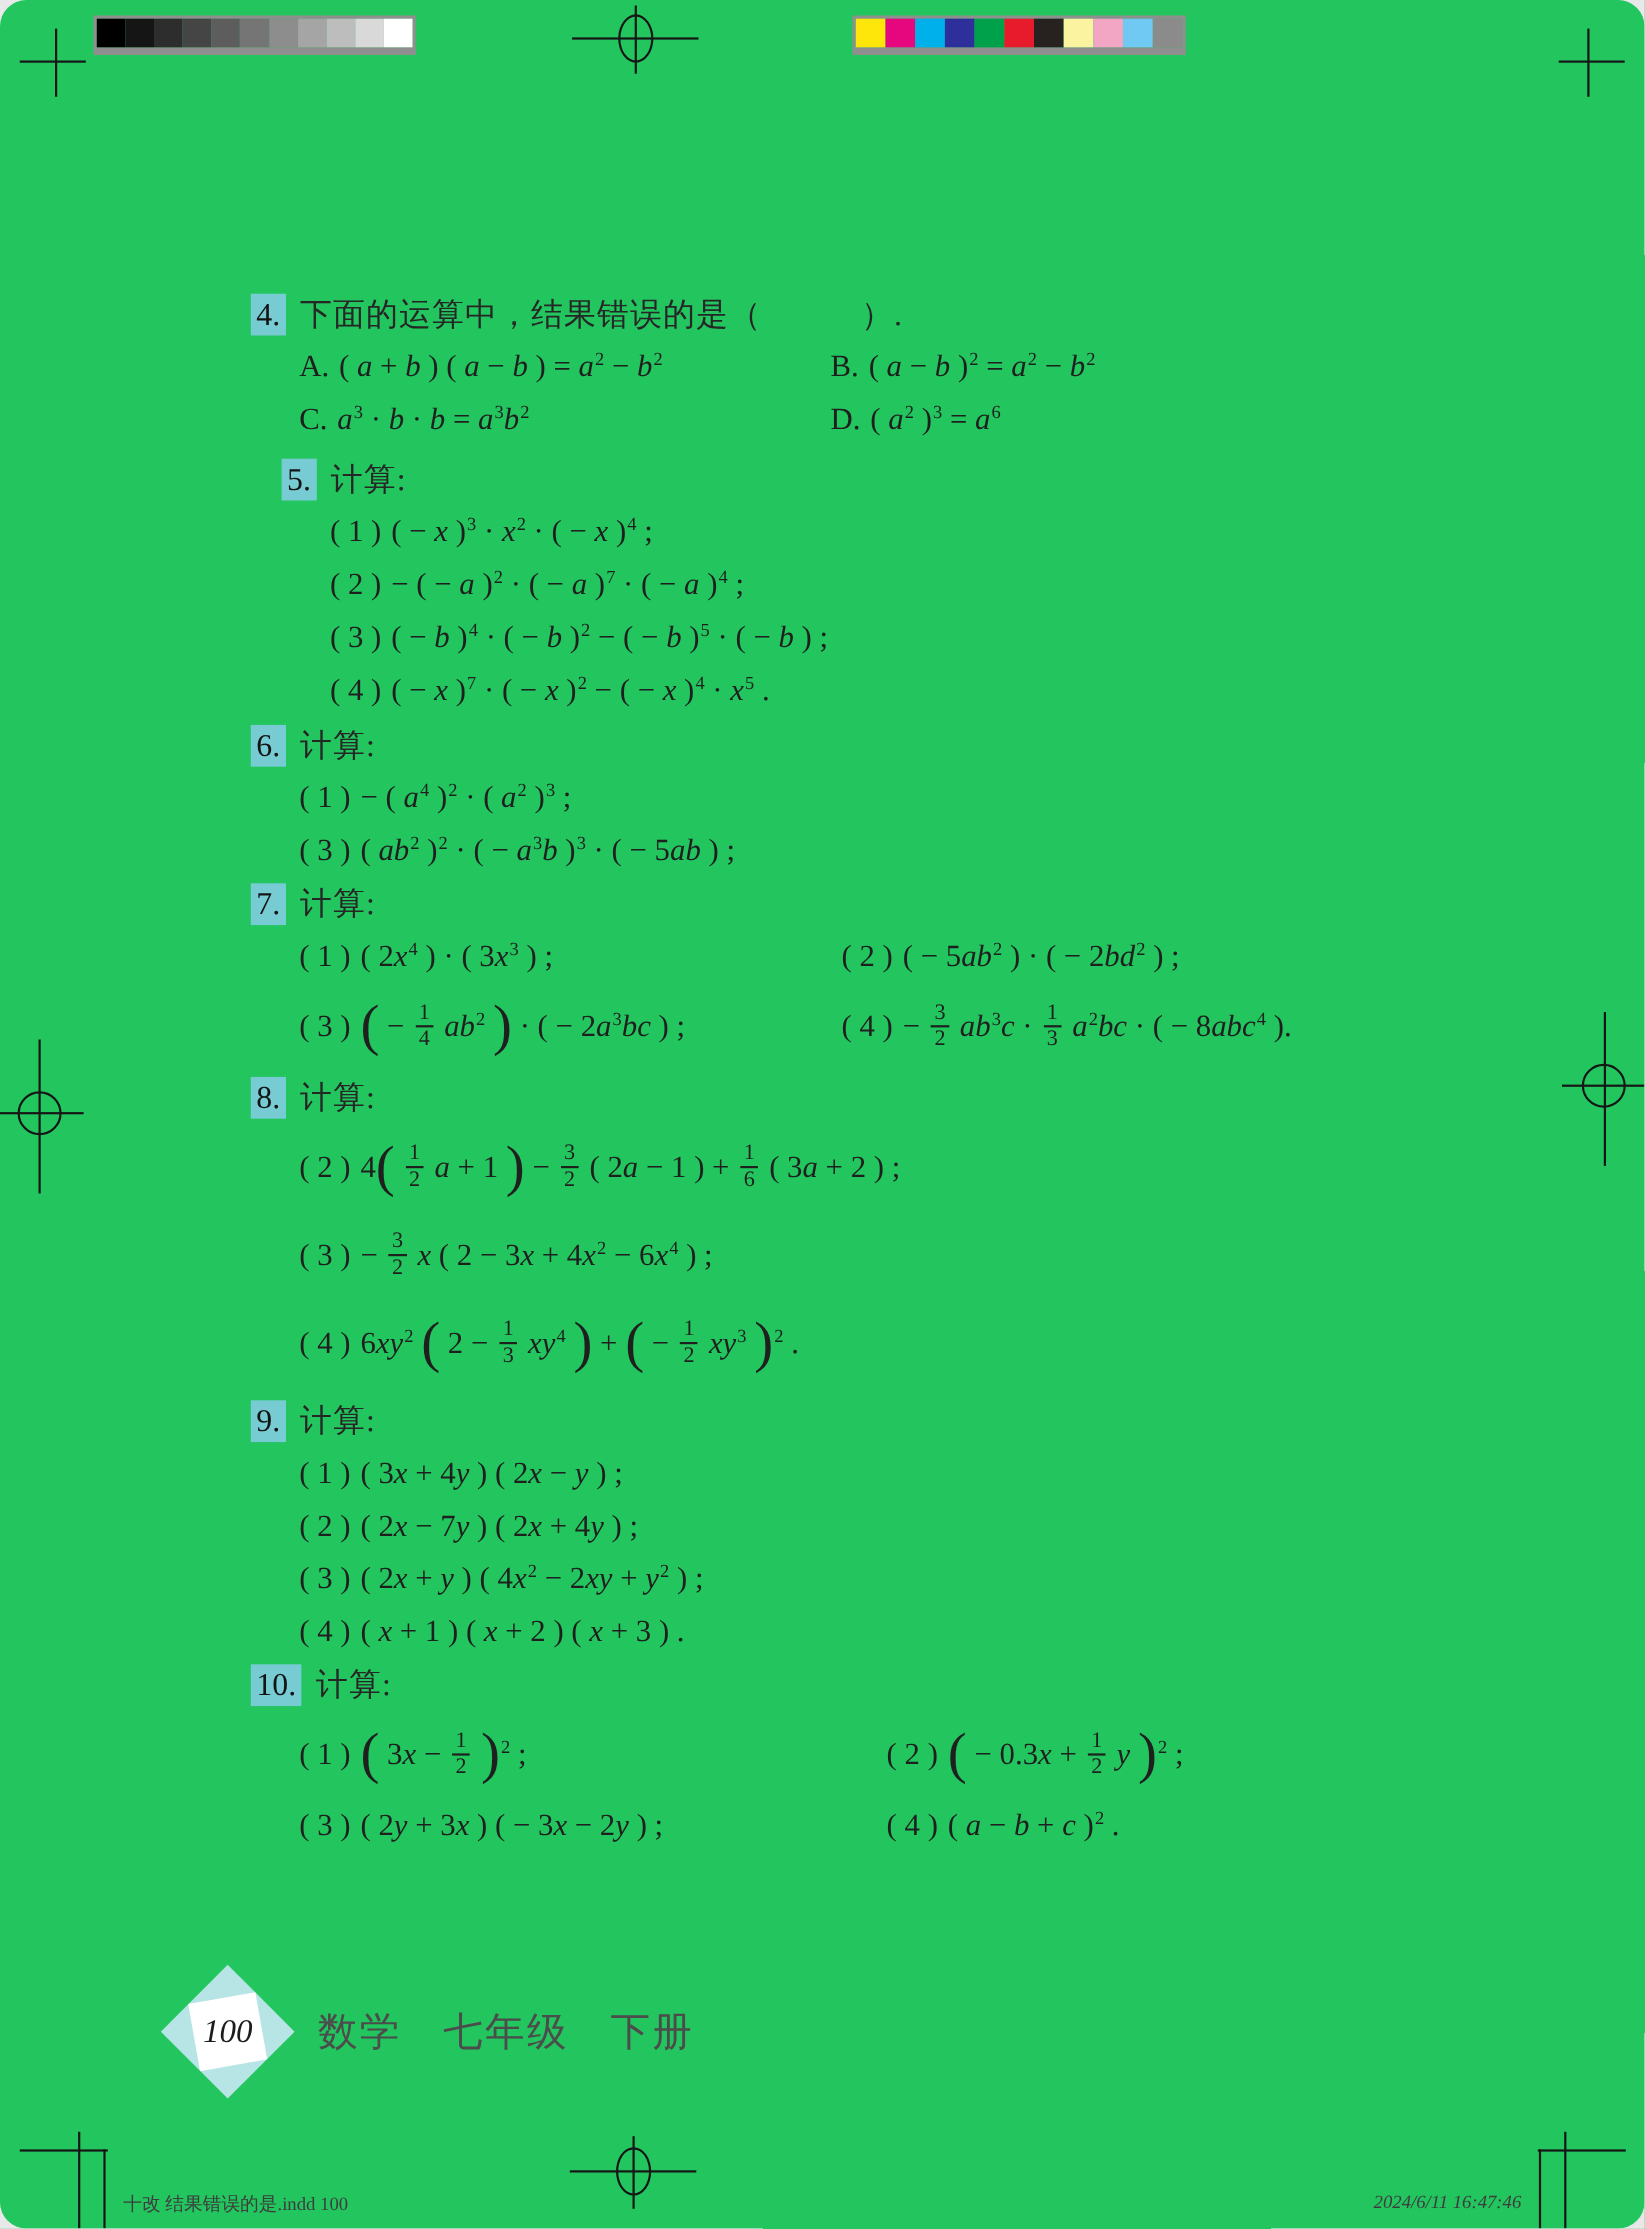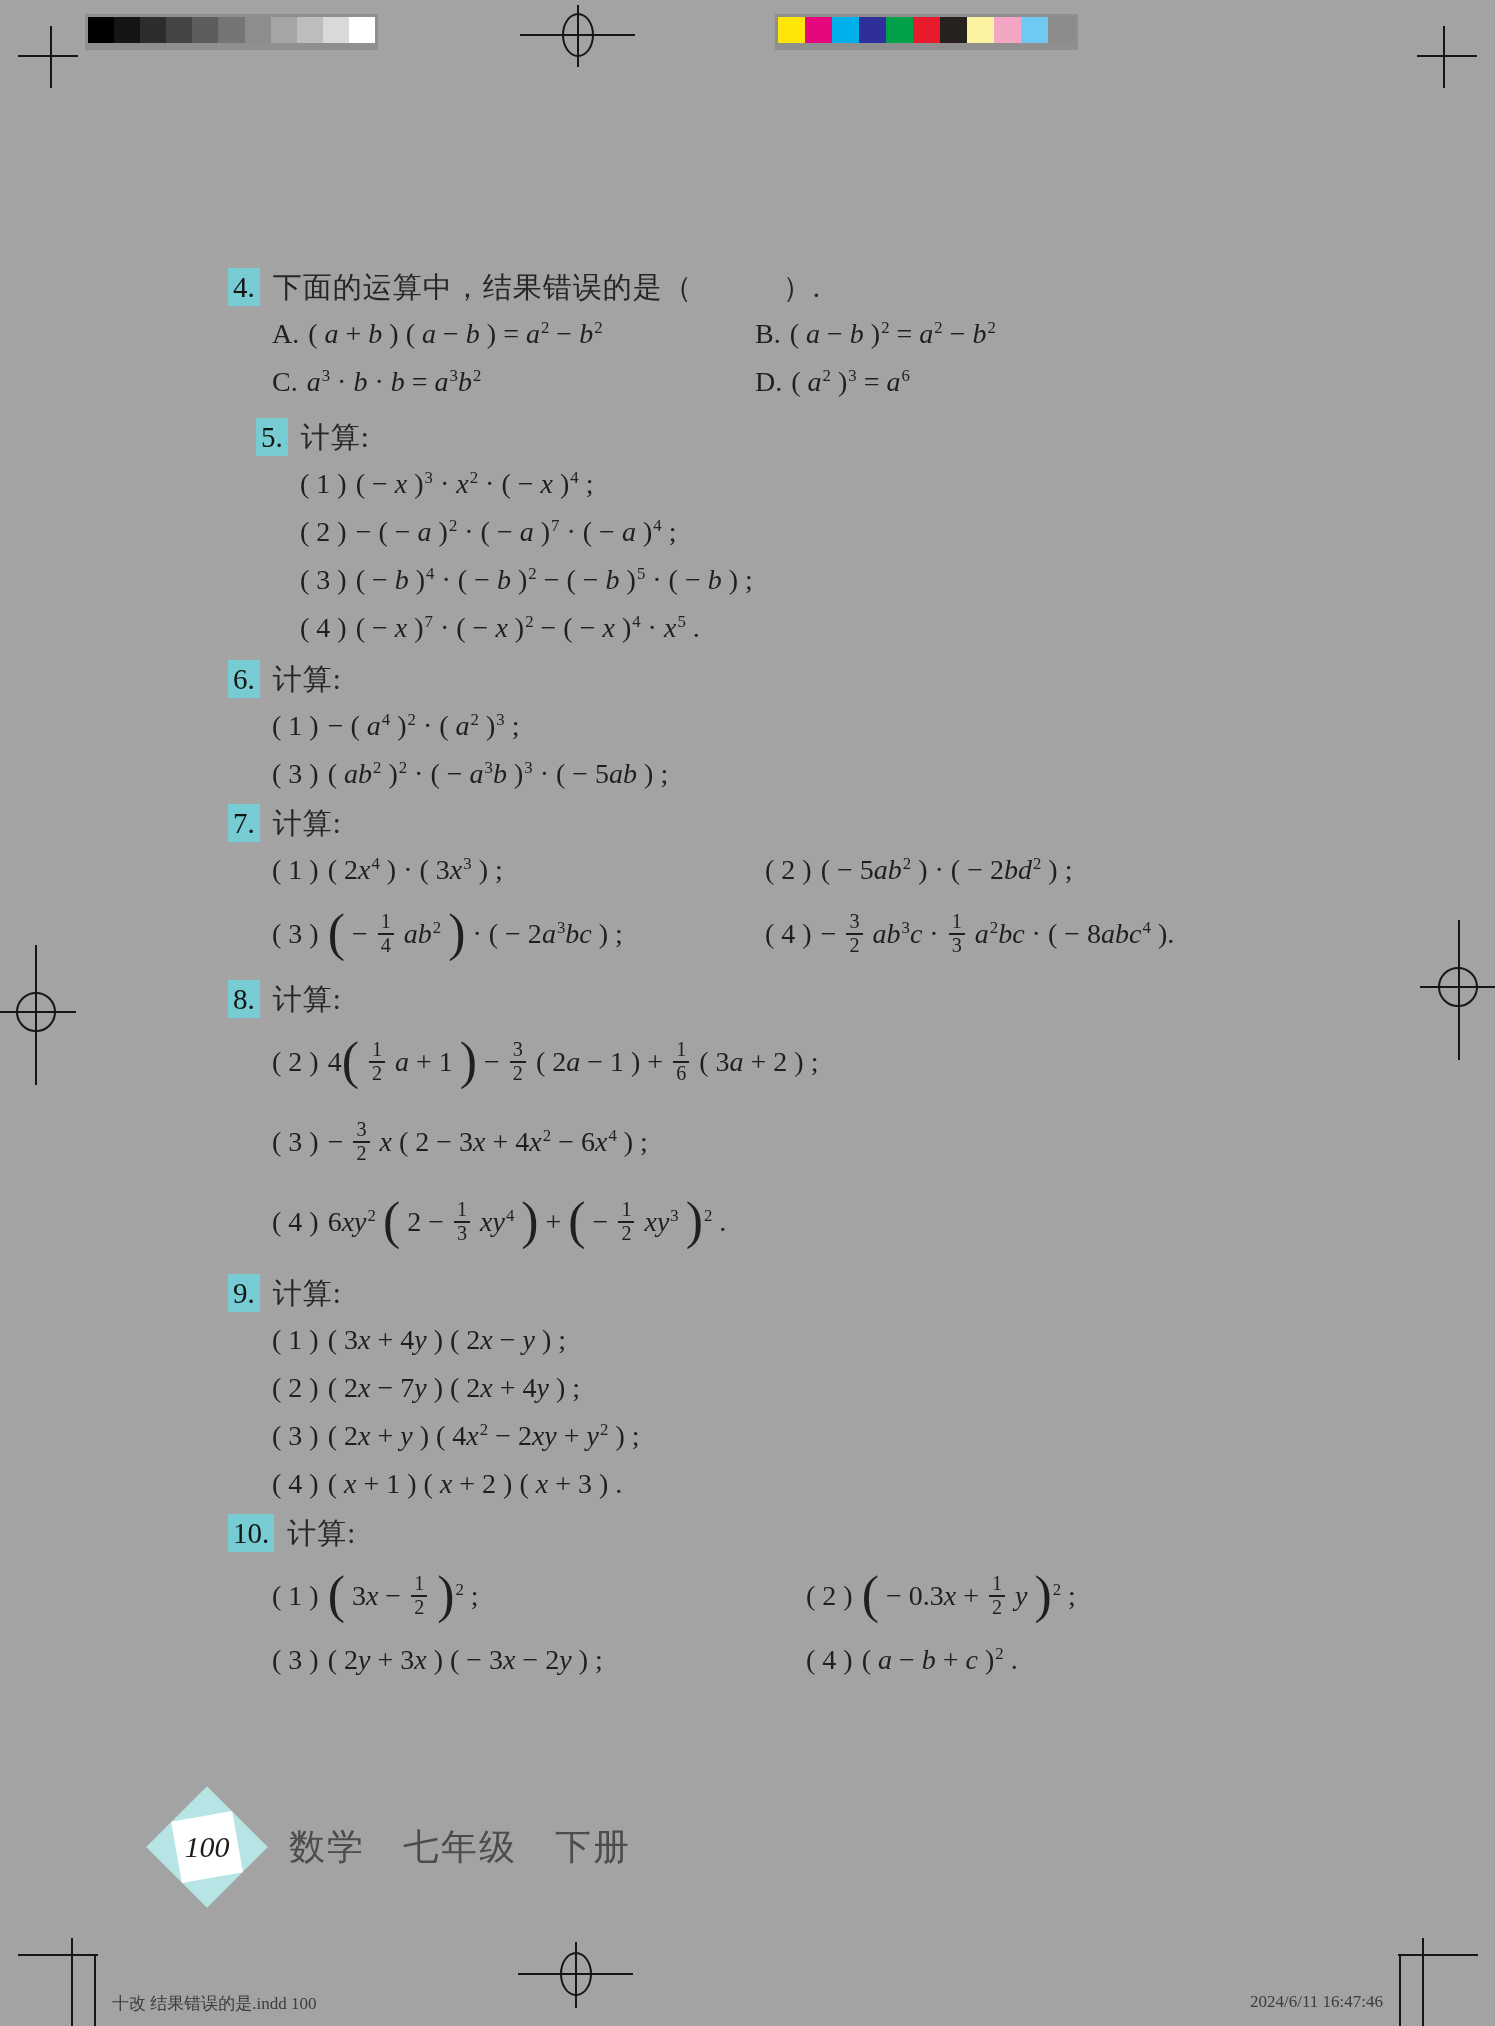--- a/index.html
+++ b/index.html
@@ -1,17 +1,17 @@
 <!DOCTYPE html>
 <html><head>
 <meta charset="utf-8">
 <style>
   html,body{margin:0;padding:0;background:#e8e8e8;}
-  .page{position:relative;width:1495px;height:2026px;background:#a3a3a3;margin:0 auto;
-        font-family:"Liberation Serif","DejaVu Serif",serif;color:#1f1f1f;overflow:hidden;}
+  .page{position:relative;width:1495px;height:2026px;background:#22c55e;margin:0 auto;
+        font-family:"Liberation Serif","DejaVu Serif",serif;color:#1f1f1f;overflow:hidden;border-radius:24px;}
 
   
   .calbar{position:absolute;display:flex;box-sizing:border-box;
           border:3px solid #8f8f8f;border-bottom-width:7px;}
   #grayscale-bar{left:85px;top:14px;width:293px;height:36px;}
   #color-bar{left:775px;top:14px;width:303px;height:36px;}
   .calbar .sw{flex:1 1 0;height:100%;}
 
   
   .mk{position:absolute;background:#161616;}
@@ -43,21 +43,21 @@
   
   #diamond-outer{position:absolute;left:164px;top:1804px;width:86px;height:86px;
                  background:#b7e4e4;transform:rotate(45deg);}
   #diamond-inner{position:absolute;left:176px;top:1816px;width:62px;height:62px;
                  background:#ffffff;transform:rotate(-10deg);}
   #page-number{position:absolute;left:176px;top:1816px;width:62px;height:62px;line-height:62px;
                text-align:center;font-style:italic;font-size:30px;color:#1c1c1c;}
   #book-label{position:absolute;left:289px;top:1823px;font-size:36px;color:#4c4c4c;letter-spacing:2px;}
 
   #imprint-left{position:absolute;left:112px;top:1992px;font-size:17px;color:#3d3d3d;}
-  #imprint-right{position:absolute;right:112px;top:1992px;font-size:17px;color:#3d3d3d;}
+  #imprint-right{position:absolute;right:112px;top:1992px;font-size:17px;color:#3d3d3d;font-style:italic;}
 </style>
 </head>
 <body>
 
 <div class="page">
 
   <div id="grayscale-bar" class="calbar">
       <div class="sw" style="background: rgb(0, 0, 0);"></div>
       <div class="sw" style="background: rgb(21, 21, 21);"></div>
       <div class="sw" style="background: rgb(45, 45, 45);"></div>

